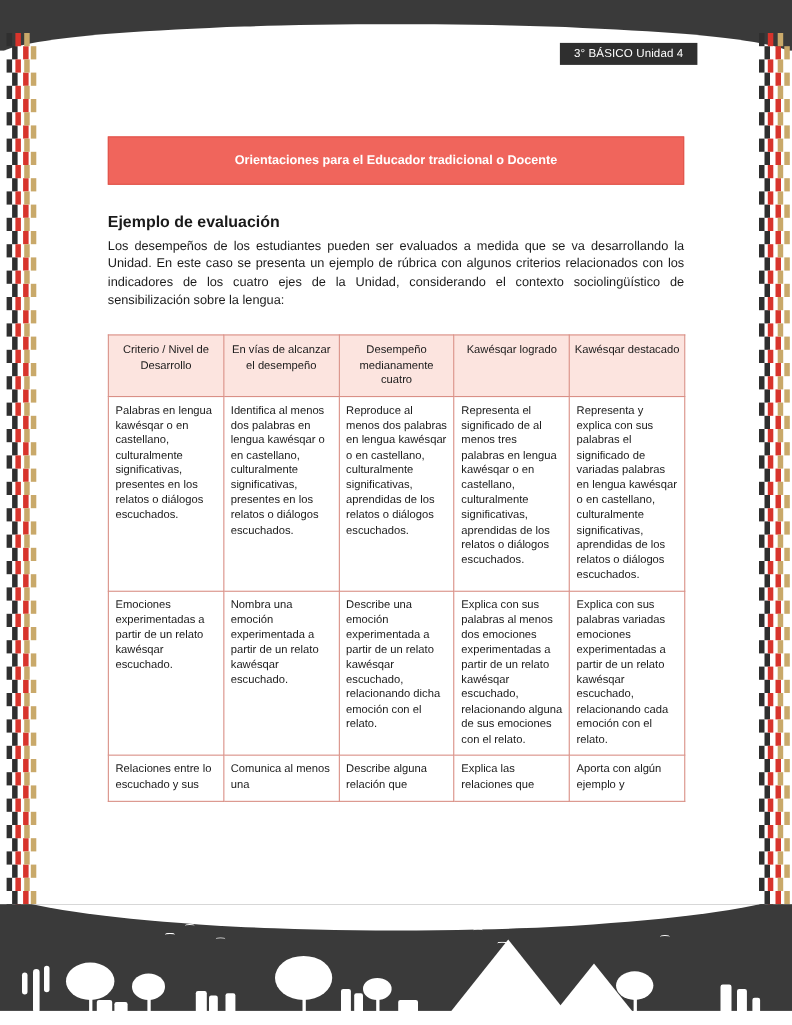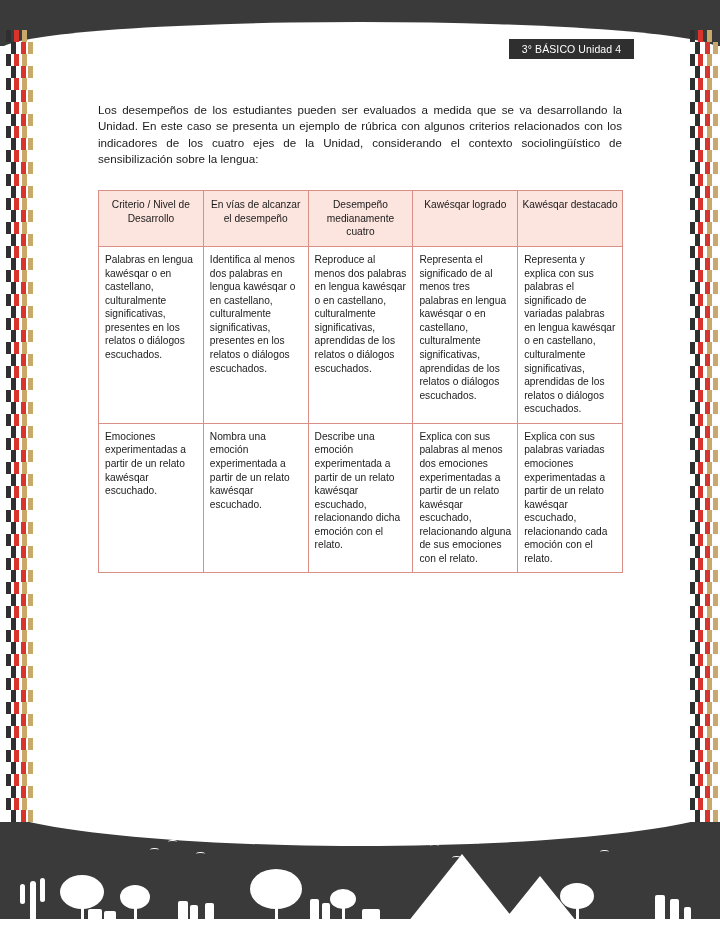--- a/index.html
+++ b/index.html
@@ -679,21 +679,23 @@
         <div class="zig" style="top: 780px; height: 12px; background: rgb(201, 169, 106); margin-left: 6px; width: 5px;"></div>
         <div class="zig" style="top: 792px; height: 12px; background: rgb(201, 169, 106); margin-left: 0px; width: 5px;"></div>
         <div class="zig" style="top: 804px; height: 12px; background: rgb(201, 169, 106); margin-left: 6px; width: 5px;"></div>
         <div class="zig" style="top: 816px; height: 12px; background: rgb(201, 169, 106); margin-left: 0px; width: 5px;"></div>
         <div class="zig" style="top: 828px; height: 12px; background: rgb(201, 169, 106); margin-left: 6px; width: 5px;"></div>
       </div>
     </div>
 
   <div class="content">
 
-
+    <div class="orient-bar">Orientaciones para el Educador tradicional o Docente</div>
+
+    <div class="section-title">Ejemplo de evaluación</div>
     <div class="intro">Los desempeños de los estudiantes pueden ser evaluados a medida que se va desarrollando la Unidad. En este caso se presenta un ejemplo de rúbrica con algunos criterios relacionados con los indicadores de los cuatro ejes de la Unidad, considerando el contexto sociolingüístico de sensibilización sobre la lengua:</div>
 
     <table class="rubric">
       <thead>
         <tr>
           <th class="col-w">Criterio / Nivel de Desarrollo</th>
           <th class="col-w">En vías de alcanzar el desempeño</th>
           <th class="col-w">Desempeño medianamente cuatro</th>
           <th class="col-w">Kawésqar logrado</th>
           <th class="col-w">Kawésqar destacado</th>
@@ -706,20 +708,27 @@
           <td>Reproduce al menos dos palabras en lengua kawésqar o en castellano, culturalmente significativas, aprendidas de los relatos o diálogos escuchados.</td>
           <td>Representa el significado de al menos tres palabras en lengua kawésqar o en castellano, culturalmente significativas, aprendidas de los relatos o diálogos escuchados.</td>
           <td>Representa y explica con sus palabras el significado de variadas palabras en lengua kawésqar o en castellano, culturalmente significativas, aprendidas de los relatos o diálogos escuchados.</td>
         </tr>
         <tr>
           <td>Emociones experimentadas a partir de un relato kawésqar escuchado.</td>
           <td>Nombra una emoción experimentada a partir de un relato kawésqar escuchado.</td>
           <td>Describe una emoción experimentada a partir de un relato kawésqar escuchado, relacionando dicha emoción con el relato.</td>
           <td>Explica con sus palabras al menos dos emociones experimentadas a partir de un relato kawésqar escuchado, relacionando alguna de sus emociones con el relato.</td>
           <td>Explica con sus palabras variadas emociones experimentadas a partir de un relato kawésqar escuchado, relacionando cada emoción con el relato.</td>
+        </tr>
+        <tr>
+          <td>Relaciones entre lo escuchado y sus</td>
+          <td>Comunica al menos una</td>
+          <td>Describe alguna relación que</td>
+          <td>Explica las relaciones que</td>
+          <td>Aporta con algún ejemplo y</td>
         </tr>
       </tbody>
     </table>
   </div>
 
   <div class="bottom-band">
     <div class="bottom-curve"></div>
     <div class="mountain m1"></div>
     <div class="mountain m2"></div>
     <div class="ground"></div>

